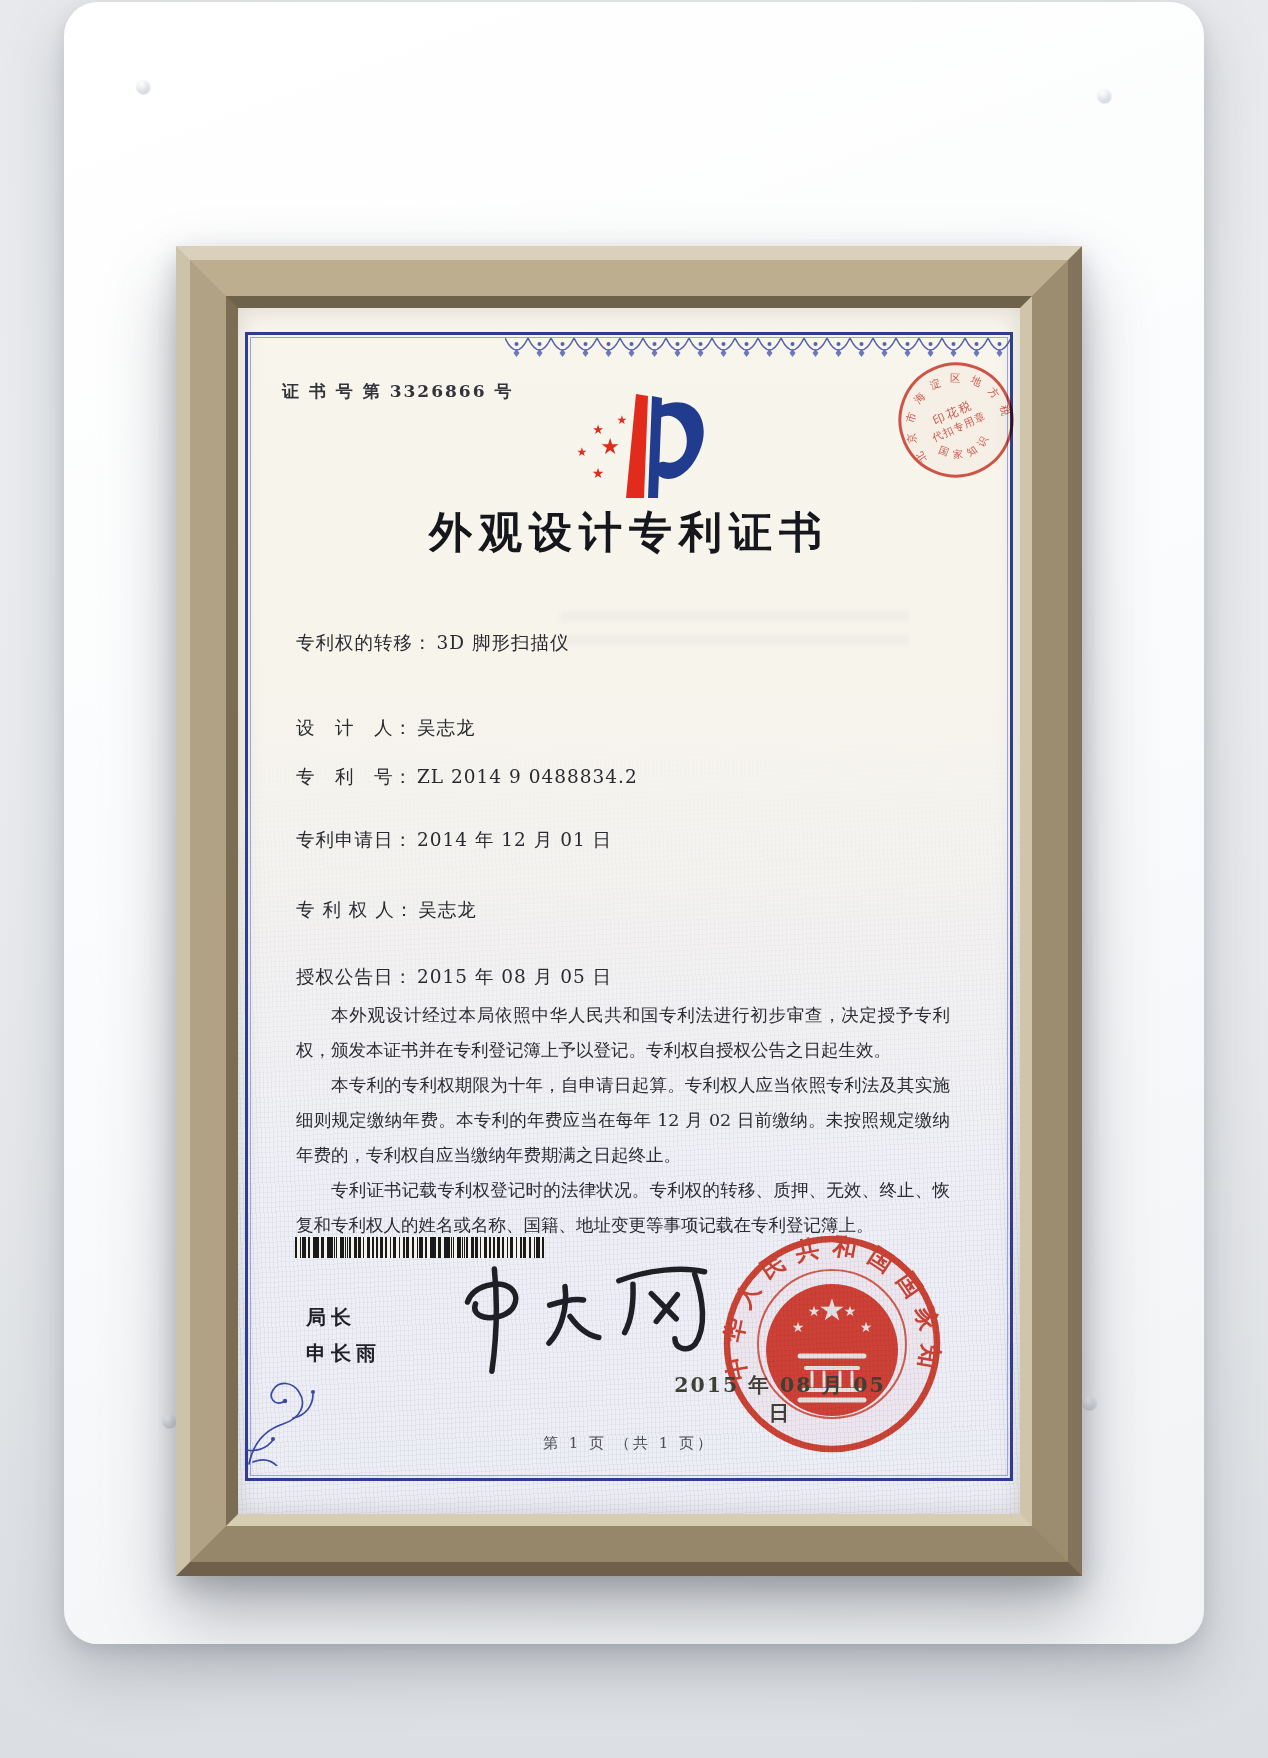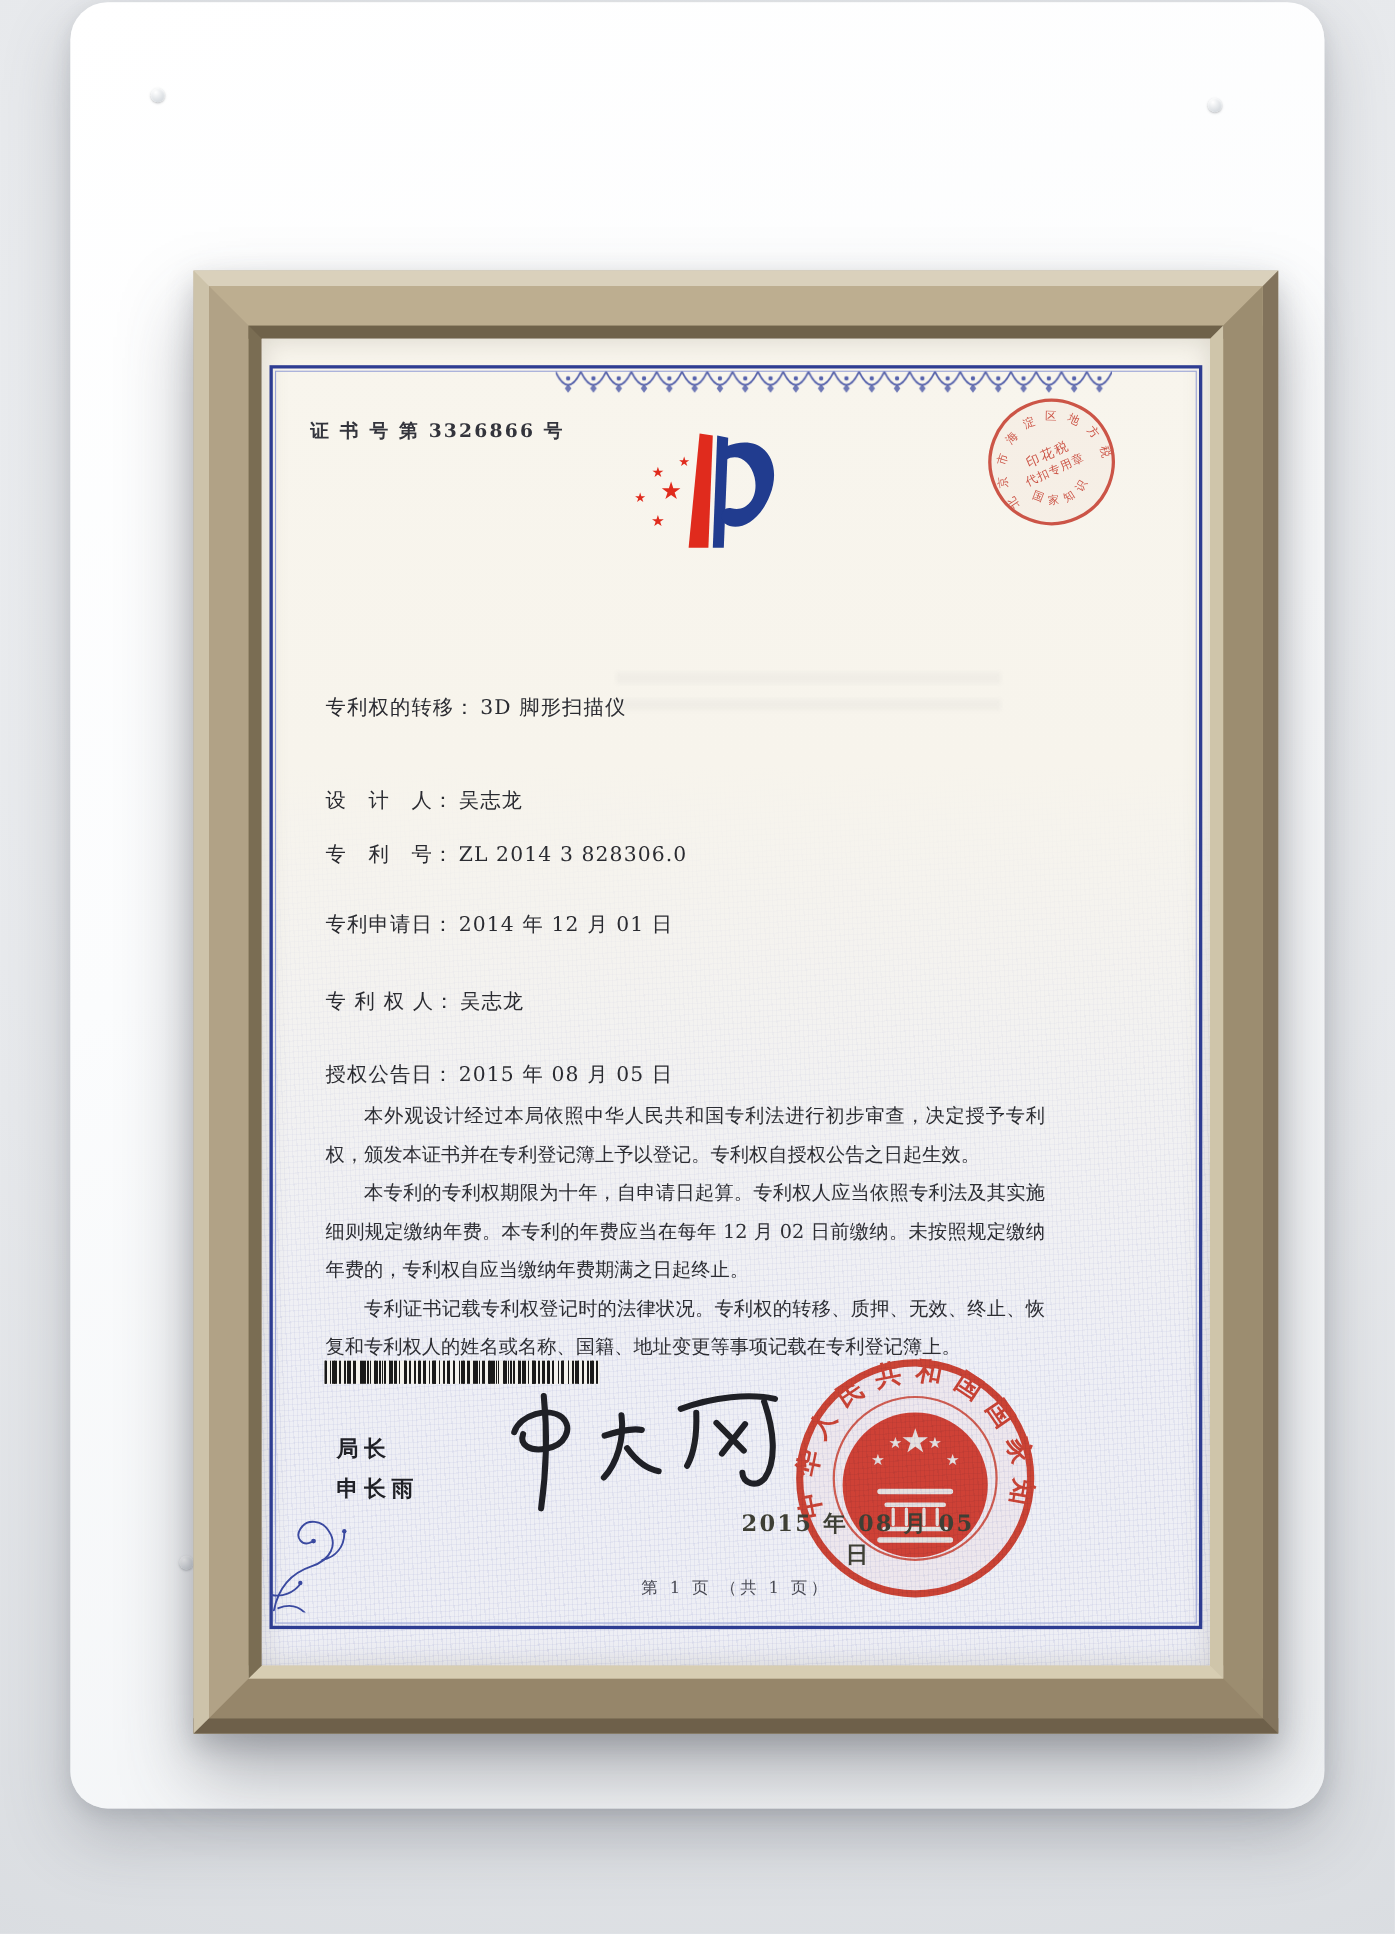--- a/index.html
+++ b/index.html
@@ -7,21 +7,21 @@
     background:radial-gradient(120% 80% at 50% 28%, #f1f3f5 0%, #e7e9ec 55%, #dadde1 100%);
     font-family:"DejaVu Serif", serif;}
   
   .panel{position:absolute;left:64px;top:2px;width:1140px;height:1642px;border-radius:34px;
     background:linear-gradient(160deg,#ffffff 0%,#fbfcfd 45%,#f1f3f5 100%);
     box-shadow:0 26px 60px rgba(88,93,104,.30),0 6px 16px rgba(88,93,104,.16);}
   .screw{position:absolute;width:13px;height:13px;border-radius:50%;
     background:radial-gradient(circle at 35% 30%,#ffffff,#dadee2 65%,#c3c8cd);
     box-shadow:inset 0 1px 2px rgba(255,255,255,.9),0 1px 2px rgba(110,115,122,.45);}
   
-  .frame{position:absolute;left:176px;top:246px;width:986px;height:1330px;box-sizing:border-box;
+  .frame{position:absolute;left:176px;top:246px;width:906px;height:1330px;box-sizing:border-box;
     border:14px solid;border-color:#dad1bc #82735c #6e604a #cdc3aa;background:#b0a184;
     box-shadow:0 38px 64px rgba(66,68,78,.38),0 10px 24px rgba(66,68,78,.26);}
   .frame-mid{position:absolute;inset:0;box-sizing:border-box;
     border:36px solid;border-color:#bdae90 #9c8d70 #96866a #b1a286;}
   .frame-lip{position:absolute;inset:0;box-sizing:border-box;
     border:12px solid;border-color:#6f624a #cfc5aa #d7cdb2 #7a6d53;}
   
   .paper{position:absolute;inset:0;overflow:hidden;background:
     linear-gradient(180deg,#f8f5ed 0%,#f7f4ec 32%,rgba(245,243,238,.55) 55%,rgba(236,236,245,.22) 78%,rgba(231,231,242,.15) 100%),
     repeating-linear-gradient(88deg,rgba(124,132,196,.13) 0 1px,rgba(124,132,196,0) 1px 4px),
@@ -122,29 +122,30 @@
         <path d="M 100,16 C 134,2 152,30 140,60 C 130,86 110,94 99,86 C 93,80 97,70 105,72 C 119,76 130,62 126,44 C 122,28 110,22 100,28 Z" fill="#213c8f"></path>
         <g fill="#e02b1d" font-family="'DejaVu Sans',sans-serif" text-anchor="middle">
           <text x="50" y="64" font-size="22">★</text>
           <text x="62" y="34" font-size="12">★</text>
           <text x="38" y="44" font-size="13">★</text>
           <text x="22" y="66" font-size="12">★</text>
           <text x="38" y="88" font-size="14">★</text>
         </g>
       </svg>
 
+      <h1 class="title">外观设计专利证书</h1>
 
       <div class="frow" style="top:322px;">
         <span>专利权的转移：</span><span class="val">3D 脚形扫描仪</span>
       </div>
       <div class="frow" style="top:407px;text-align:right;">
         <span>设　计　人：</span><span class="val">吴志龙</span>
       </div>
       <div class="frow" style="top:456px;">
-        <span>专　利　号：</span><span class="val">ZL 2014 3 828306.0</span>
+        <span>专　利　号：</span><span class="val">ZL 2014 9 0488834.2</span>
       </div>
       <div class="frow" style="top:519px;">
         <span>专利申请日：</span><span class="val">2014 年 12 月 01 日</span>
       </div>
       <div class="frow" style="top:589px;text-align:right;">
         <span>专 利 权 人：</span><span class="val">吴志龙</span>
       </div>
       <div class="frow" style="top:656px;">
         <span>授权公告日：</span><span class="val">2015 年 08 月 05 日</span>
       </div>

